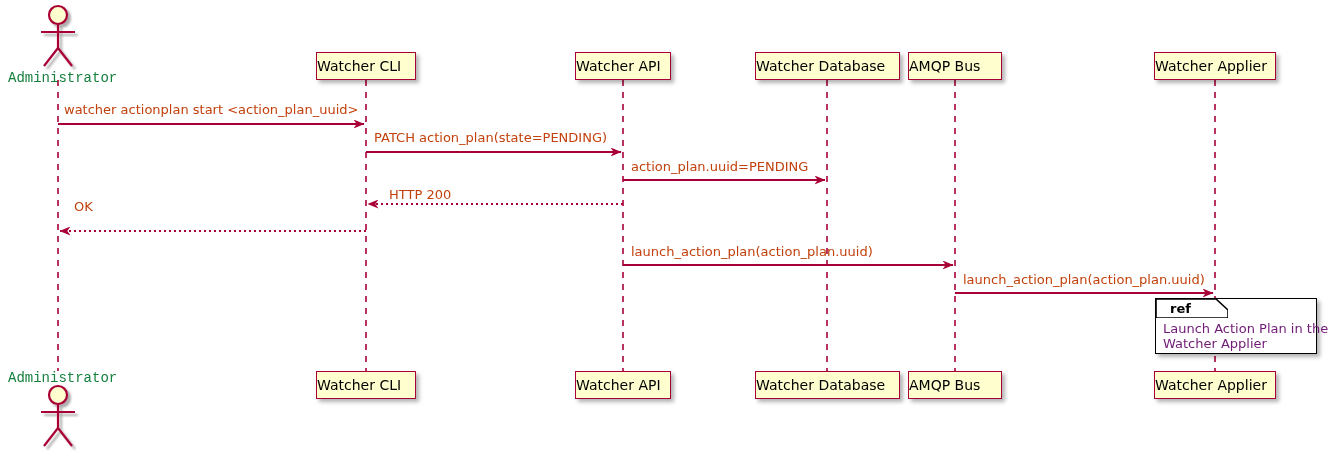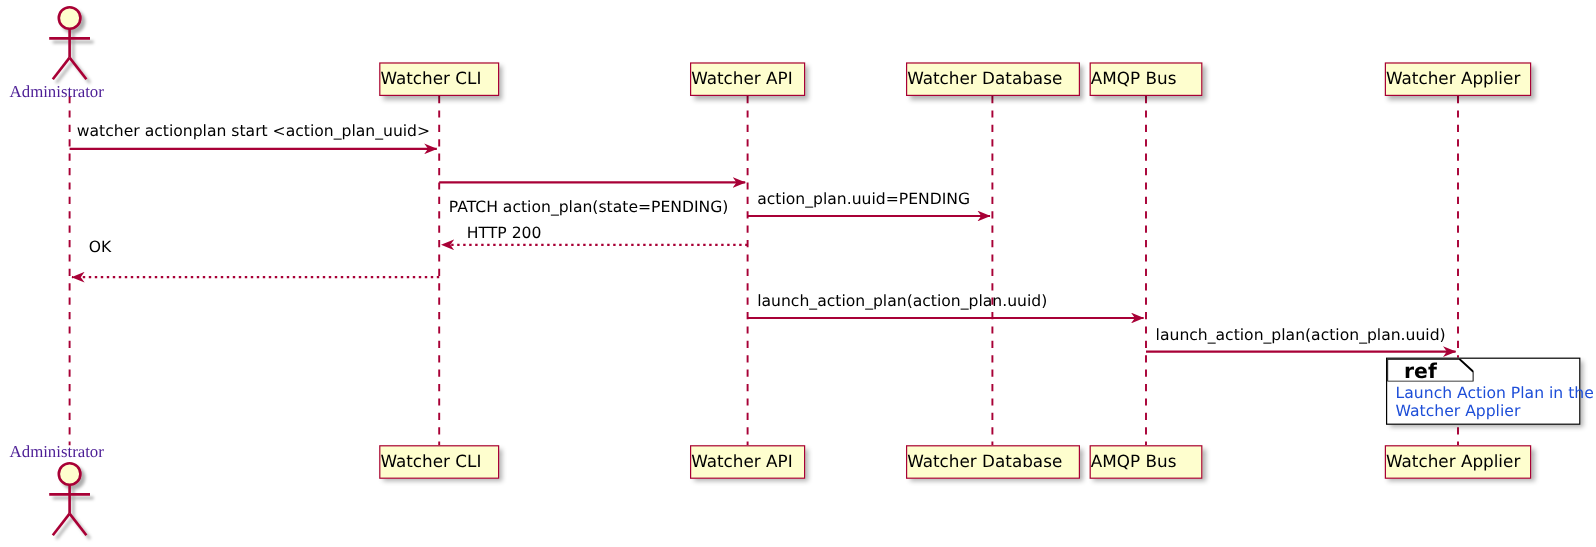--- a/index.html
+++ b/index.html
@@ -37,31 +37,31 @@
     line-height: 1;
     display: flex;
     align-items: center;
     justify-content: flex-start;
     white-space: nowrap;
     height: 28px;
   }
   
   .actor-label {
     position: absolute;
-    font-family: Liberation Serif, serif;
+    font-family: Liberation Mono, monospace;
     font-size: 14px;
-    color: #4c1d95;
+    color: #15803d;
     white-space: nowrap;
   }
   
   .msg-label {
     position: absolute;
     font-family: "DejaVu Sans", sans-serif;
     font-size: 13px;
-    color: #000000;
+    color: #c2410c;
     white-space: nowrap;
     line-height: 1;
   }
   
   .ref-box {
     position: absolute;
     box-sizing: border-box;
     background: #FFFFFF;
     border: 1.5px solid #000000;
     box-shadow: 3px 3px 4px rgba(0,0,0,0.30);
@@ -71,32 +71,32 @@
     left: 0;
     top: 0;
     width: 72px;
     height: 19px;
   }
   .ref-tab-label {
     position: absolute;
     left: 14px;
     top: 3px;
     font-family: "DejaVu Sans", sans-serif;
-    font-size: 17px;
+    font-size: 13px;
     font-weight: bold;
     color: #000000;
     line-height: 1;
   }
   .ref-text {
     position: absolute;
     left: 7px;
     top: 22px;
     font-family: "DejaVu Sans", sans-serif;
     font-size: 13px;
-    color: #1d4ed8;
+    color: #701a75;
     line-height: 15px;
     white-space: pre;
   }
 </style>
 </head>
 <body>
 
 <div id="diagram-root">
 
   <svg id="diagram-svg" viewBox="0 0 1330 456" xmlns="http://www.w3.org/2000/svg">
@@ -177,21 +177,21 @@
     <span>Watcher Database</span>
   </div>
   <div class="participant-box" style="left:908px; top:371px; width:94px;">
     <span>AMQP Bus</span>
   </div>
   <div class="participant-box" style="left:1154px; top:371px; width:122px;">
     <span>Watcher Applier</span>
   </div>
 
   <div class="msg-label" style="left:64px;  top:103px;">watcher actionplan start &lt;action_plan_uuid&gt;</div>
-  <div class="msg-label" style="left:374px; top:131px;margin-top:36px;">PATCH action_plan(state=PENDING)</div>
+  <div class="msg-label" style="left:374px; top:131px;">PATCH action_plan(state=PENDING)</div>
   <div class="msg-label" style="left:631px; top:160px;">action_plan.uuid=PENDING</div>
   <div class="msg-label" style="left:389px; top:188px;">HTTP 200</div>
   <div class="msg-label" style="left:74px;  top:200px;">OK</div>
   <div class="msg-label" style="left:631px; top:245px;">launch_action_plan(action_plan.uuid)</div>
   <div class="msg-label" style="left:963px; top:273px;">launch_action_plan(action_plan.uuid)</div>
 
   <div class="ref-box" style="left:1155px; top:298px; width:162px; height:56px;">
     <svg class="ref-tab" viewBox="0 0 72 19" xmlns="http://www.w3.org/2000/svg" preserveAspectRatio="none">
       <path d="M0,0 L60,0 L72,11 L72,19 L0,19 Z" fill="#FFFFFF" stroke="#000000" stroke-width="1.6"></path>
     </svg>

